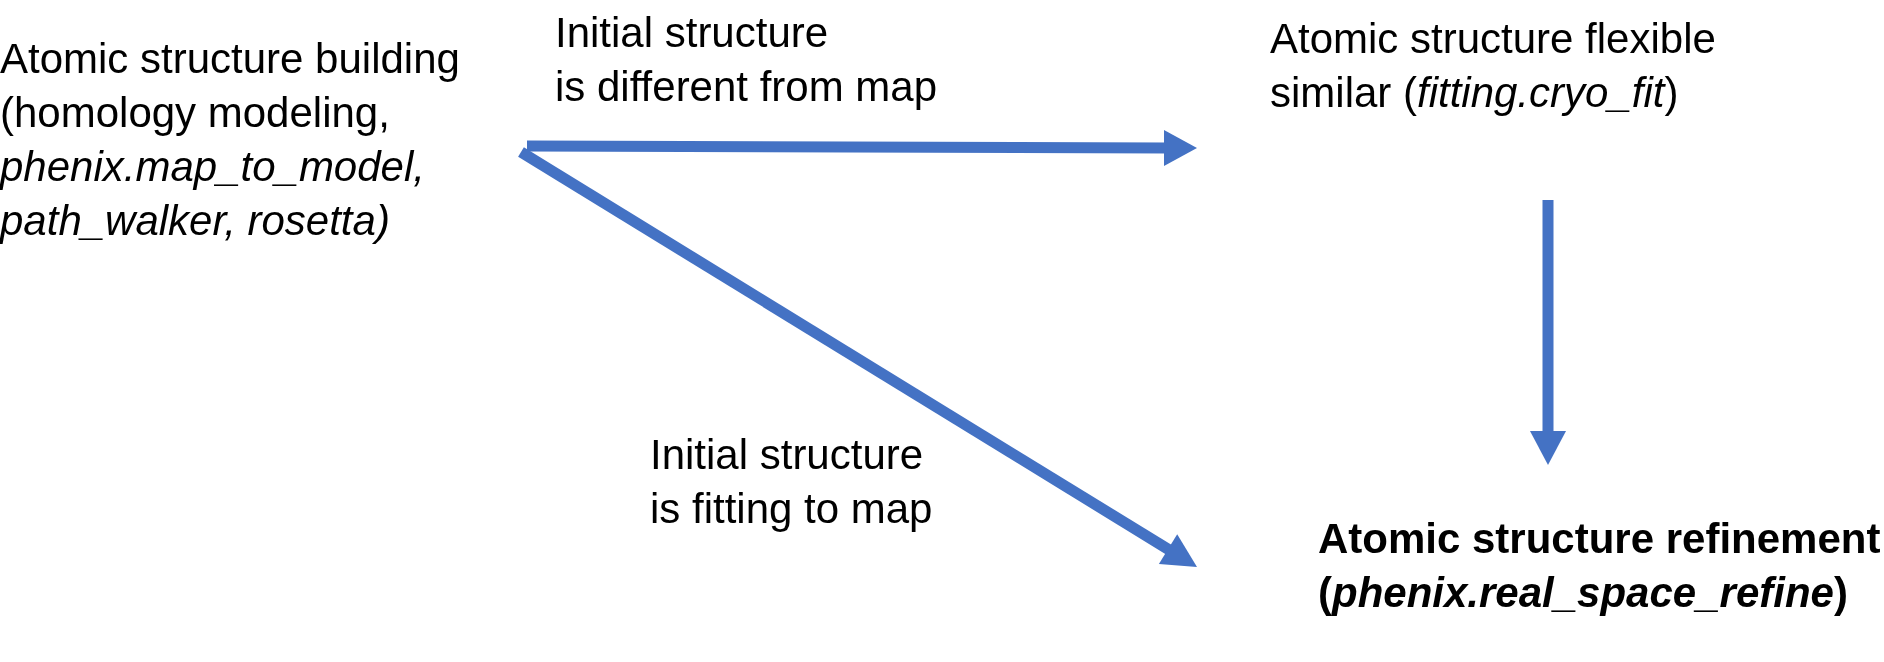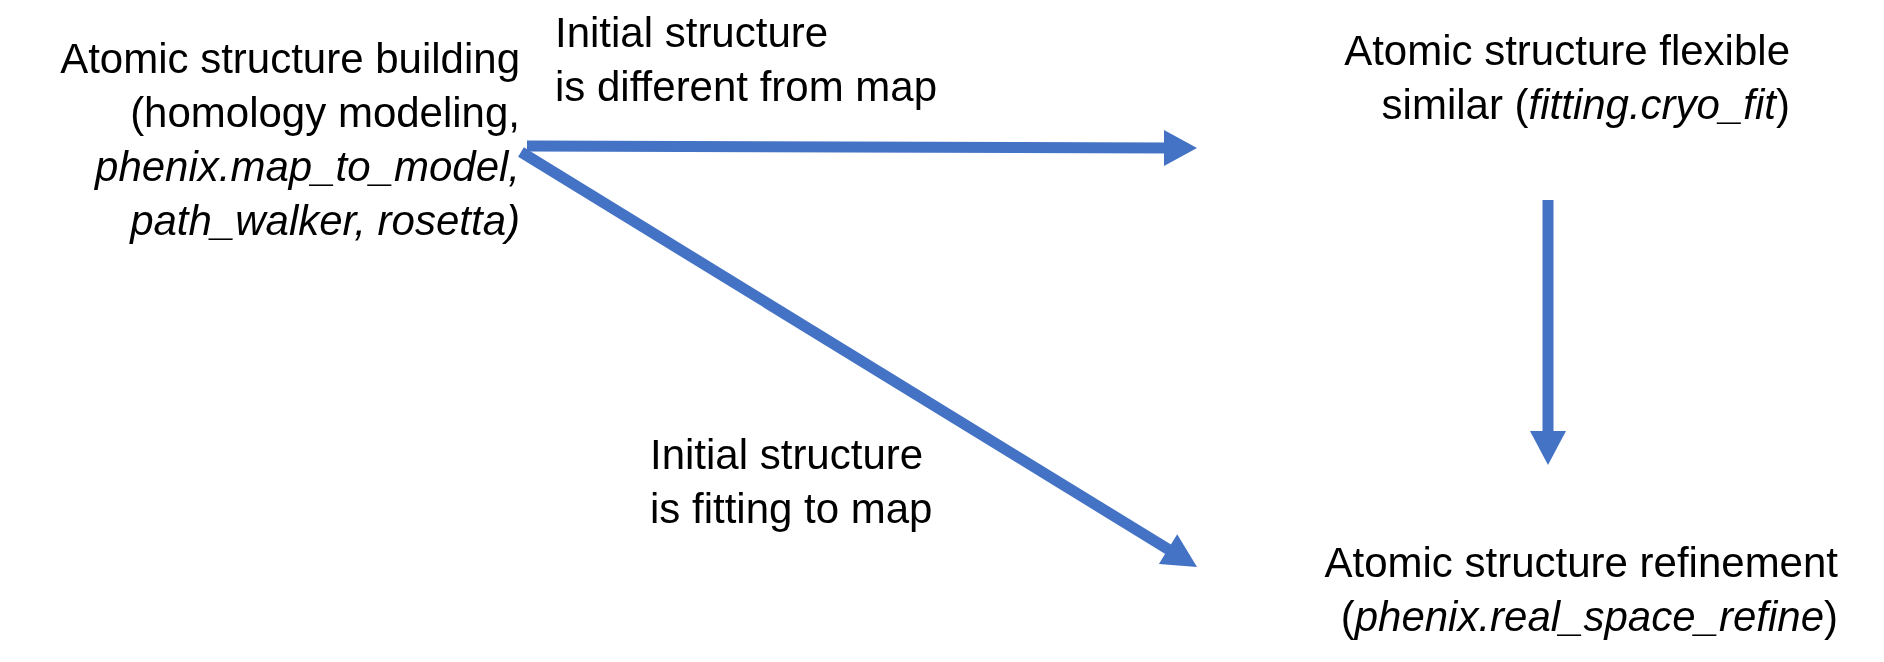--- a/index.html
+++ b/index.html
@@ -6,30 +6,30 @@
   * { box-sizing: border-box; }
   body { margin:0; background:var(--bg-color); }
   .canvas {
     position:relative; width:1884px; height:662px;
     background:var(--bg-color);
     font-family:"Liberation Sans", sans-serif;
     color:var(--text-color);
     overflow:hidden;
   }
   .block { position:absolute; font-size:42px; line-height:54px; }
-  .center { text-align:right; }
+  .center { text-align:left; }
   .ln { white-space:nowrap; }
   .italic { font-style:italic; }
 
   
   .node-building   { left:0px;    top:32px;  width:520px; }
   .label-different { left:555px;  top:6px; }
-  .node-fitting    { left:1270px; top:24px;  width:520px; }
+  .node-fitting    { left:1270px; top:12px;  width:520px; }
   .label-similar   { left:650px;  top:428px; }
-  .node-refinement { left:1318px; top:536px; width:520px; }
+  .node-refinement { left:1318px; top:512px; width:520px;font-weight:bold; }
 
   svg.arrows { position:absolute; left:0; top:0; width:1884px; height:662px; }
   .shaft { stroke:var(--arrow-color); stroke-width:11; fill:none; }
   .head  { fill:var(--arrow-color); stroke:none; }
 </style>
 </head>
 <body>
 
 <div class="canvas">
 

